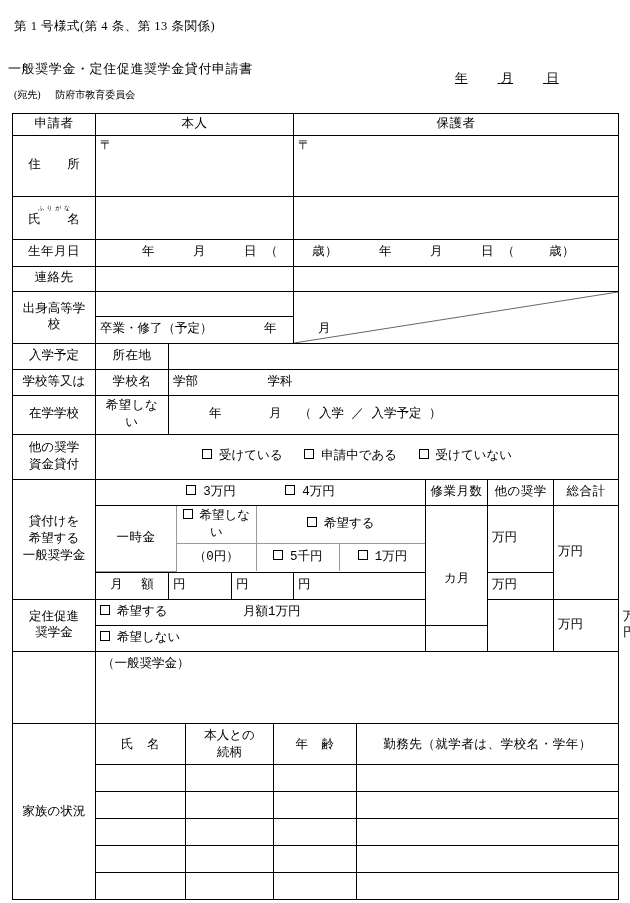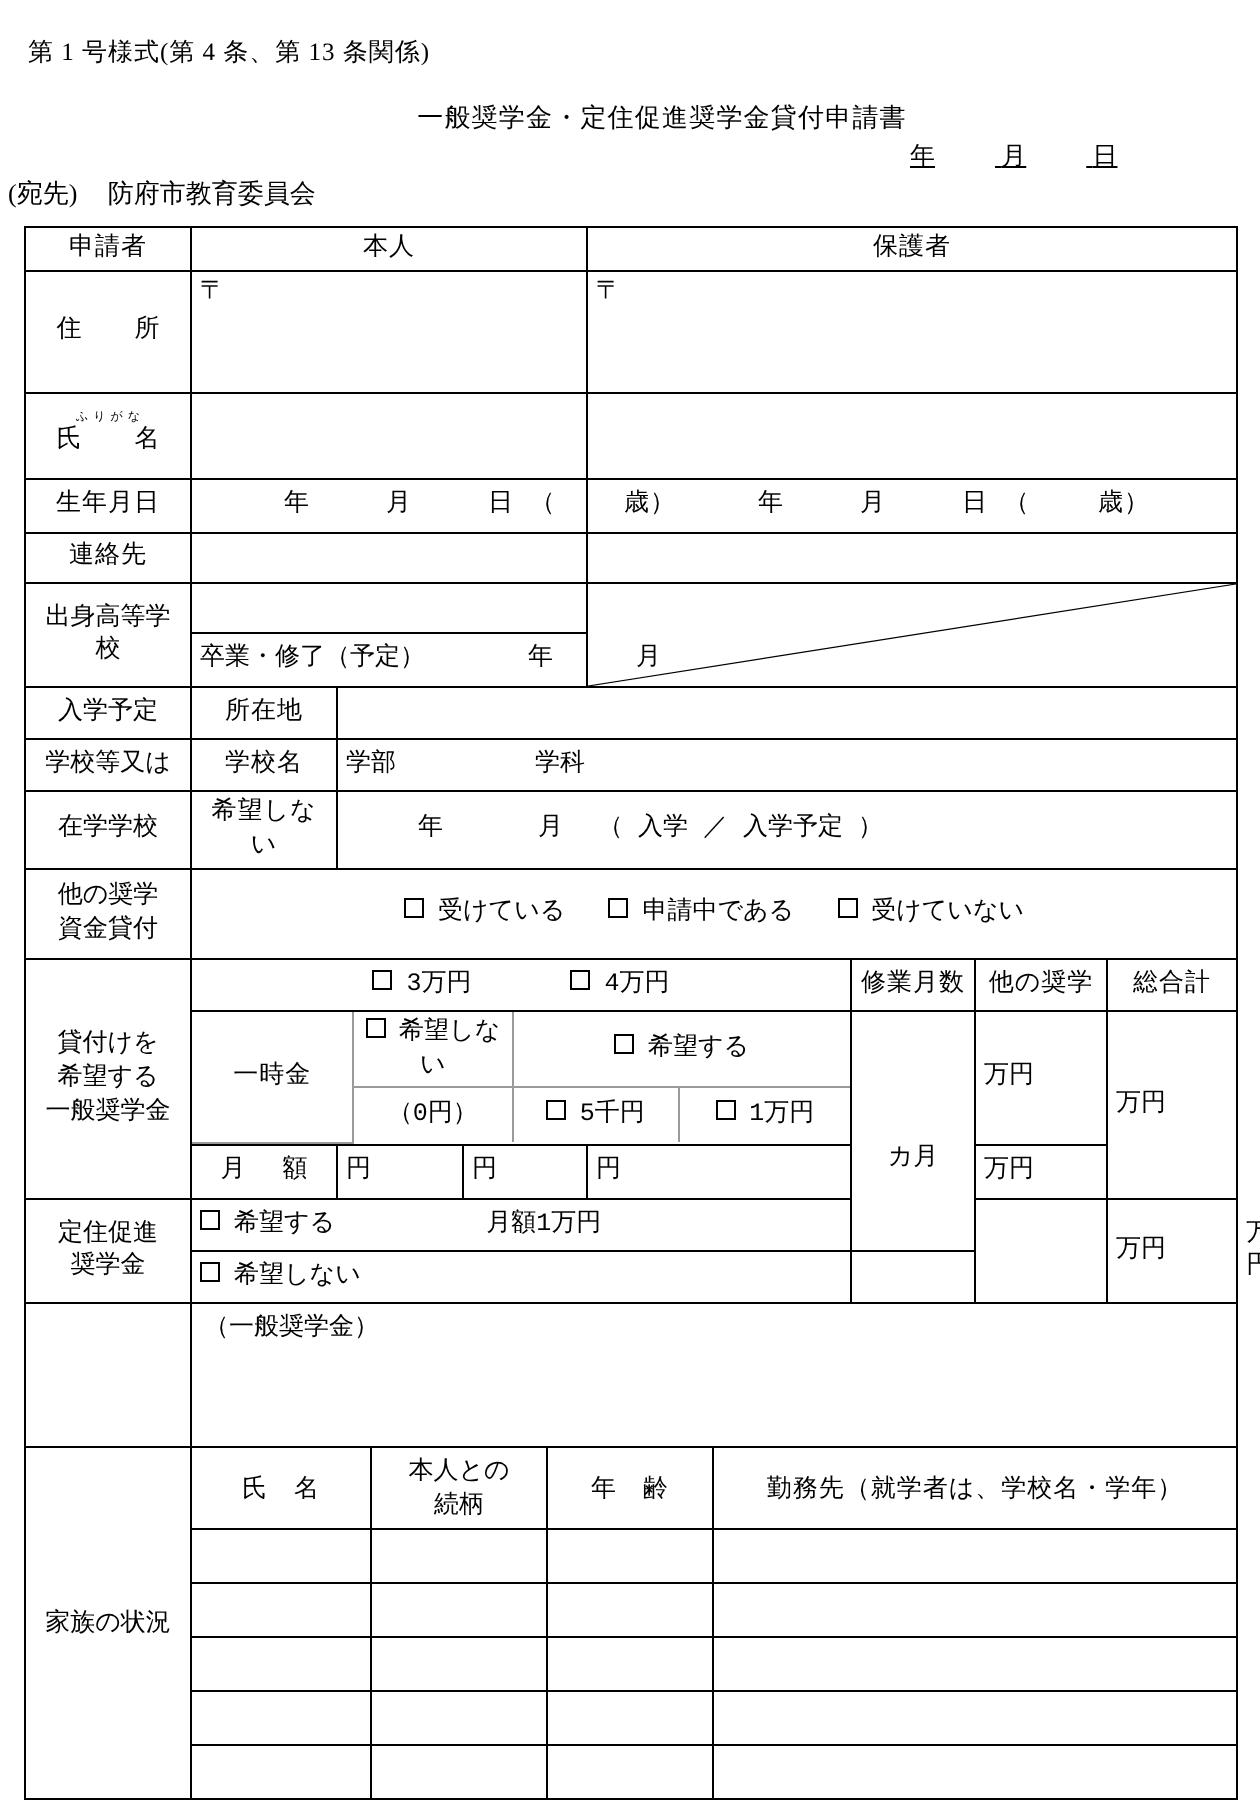--- a/index.html
+++ b/index.html
@@ -29,41 +29,41 @@
     left: 14px;
     top: 18px;
     font-size: 12.5px;
     letter-spacing: 0.5px;
     white-space: nowrap;
   }
   .doc-title {
     position: absolute;
     left: 0;
     right: 0;
-    top: 50px;
-    text-align: center;
+    top: 60px;
+    text-align: left;
     font-size: 13px;
     letter-spacing: 0.6px;
-    padding-left: 32px;
+    padding-left: 8px;
   }
   .date-line {
     position: absolute;
     left: 455px;
     top: 70px;
     font-size: 12.5px;
     white-space: nowrap;
     text-decoration: underline;
   }
   .date-line span { margin-right: 30px; }
   .date-line span:last-child { margin-right: 0; }
   .addressee {
     position: absolute;
-    left: 4px;
+    left: 14px;
     top: 88px;
-    font-size: 13px;
+    font-size: 10px;
     white-space: nowrap;
   }
   .addressee .to-label { margin-right: 12px; }
 
   
   table {
     border-collapse: collapse;
     table-layout: fixed;
     background: #fff;
   }

